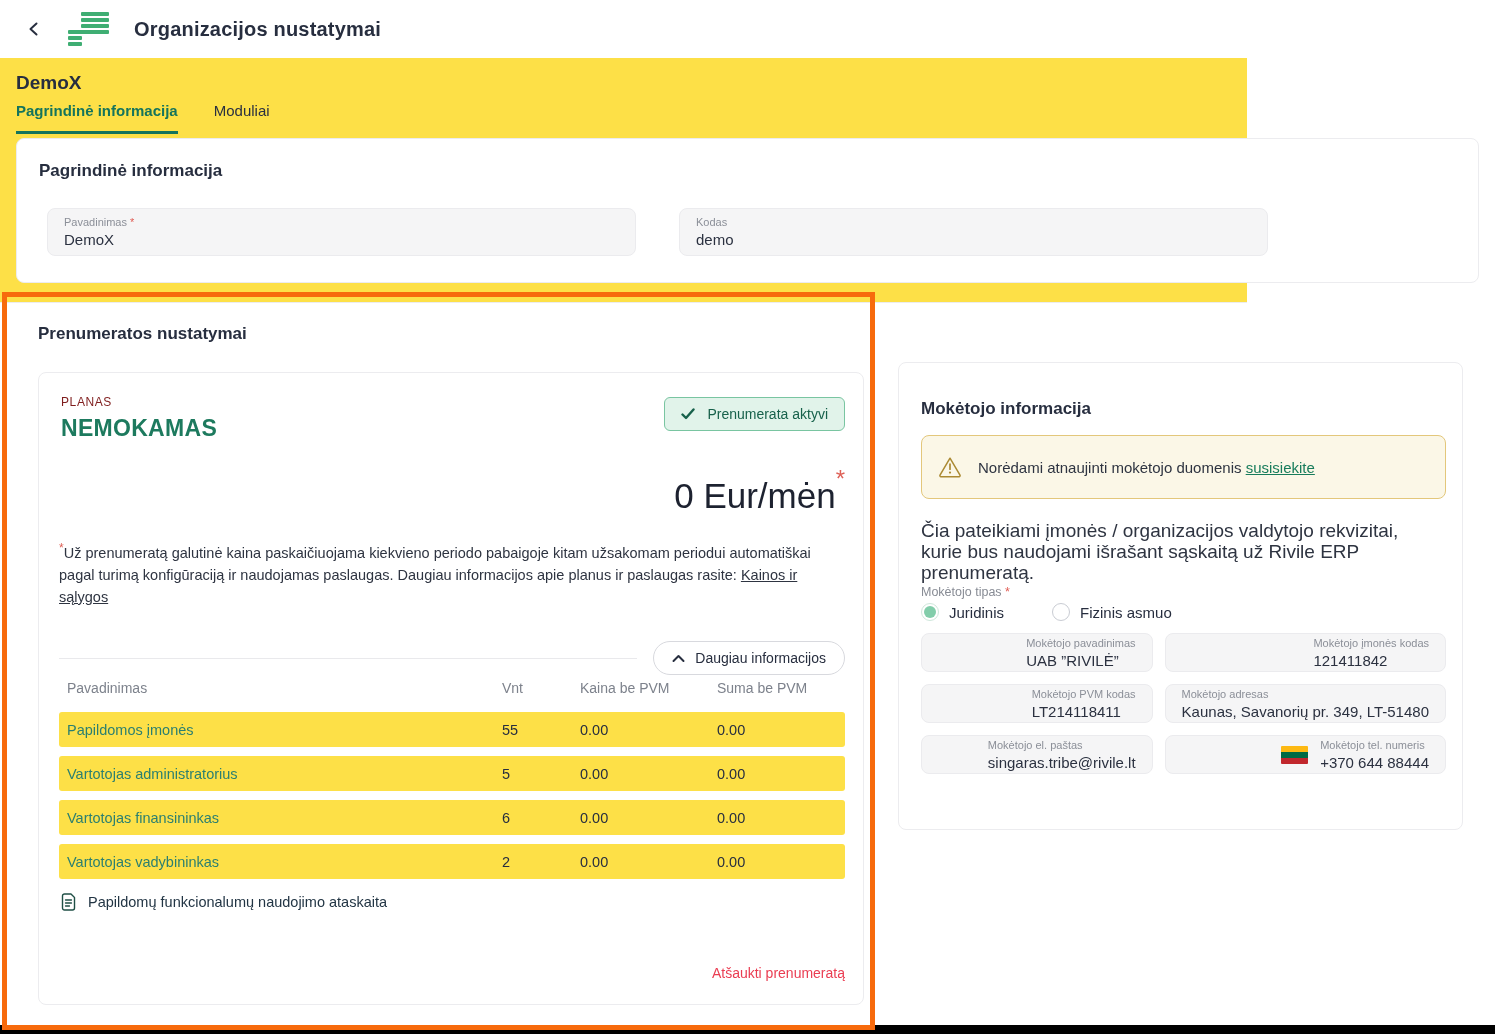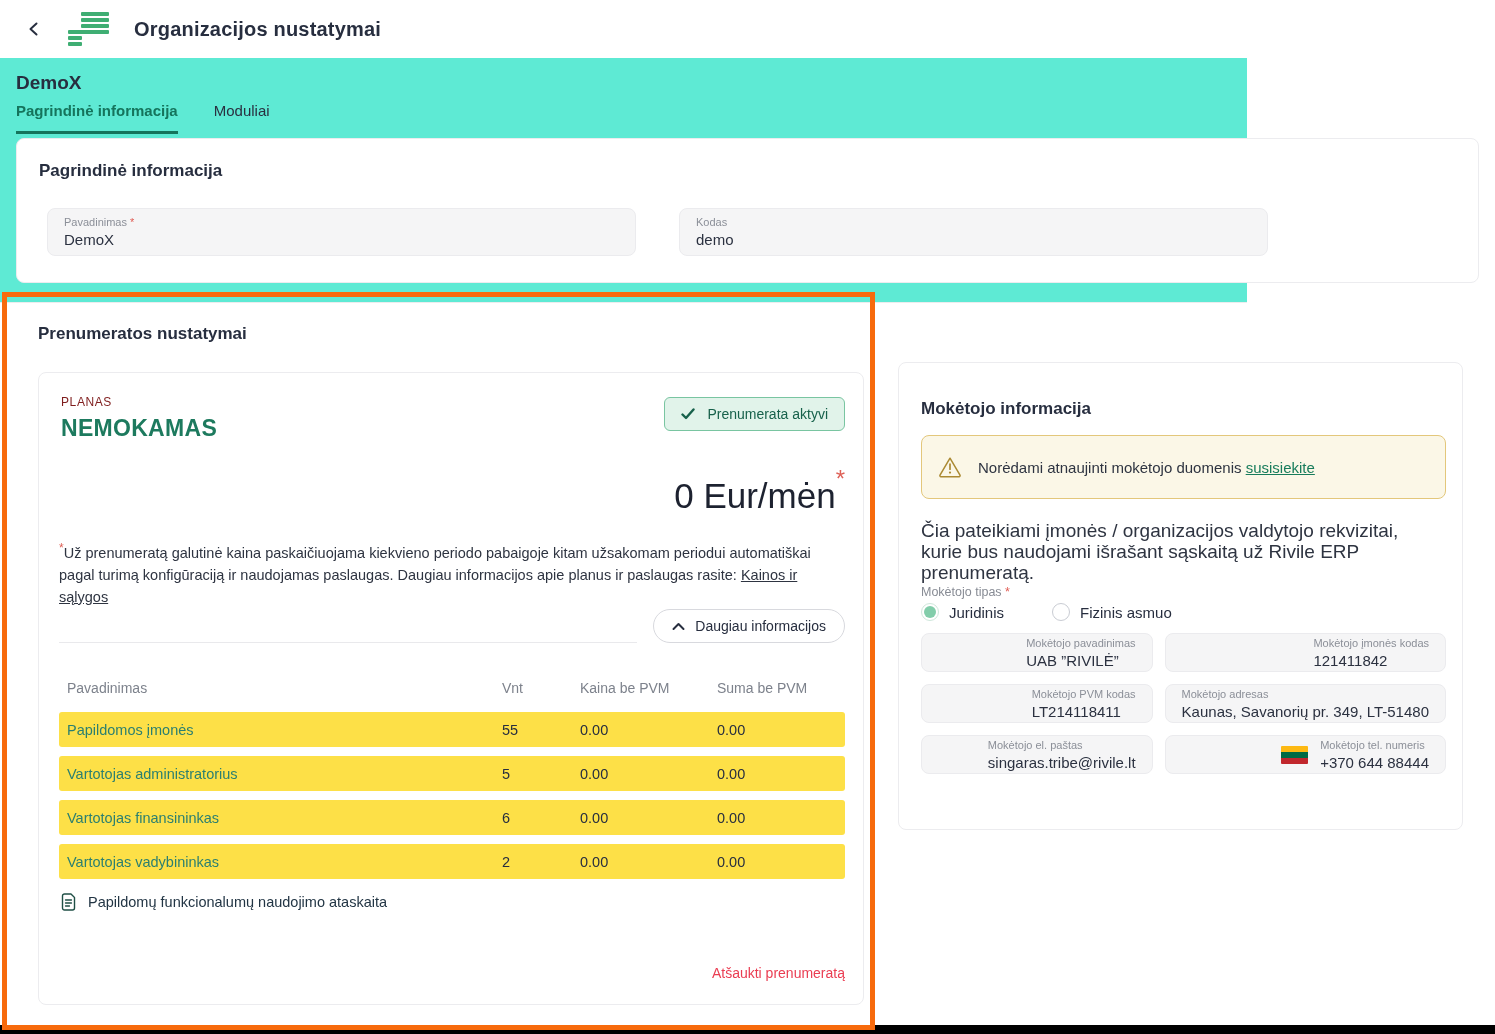--- a/index.html
+++ b/index.html
@@ -8,21 +8,21 @@
   .screen { position:relative; width:1495px; height:1034px; overflow:hidden; background:#ffffff; }
 
   
   .topbar { position:absolute; left:0; top:0; width:1495px; height:58px; background:#ffffff; display:flex; align-items:center; }
   .back-btn { width:40px; height:40px; margin-left:14px; display:flex; align-items:center; justify-content:center; cursor:pointer; }
   .logo { width:42px; height:34px; margin-left:14px; position:relative; }
   .logo .bar { position:absolute; height:4px; background:#3fae73; border-radius:1px; }
   .page-title { font-size:20px; font-weight:bold; color:#272e3f; margin-left:24px; letter-spacing:.2px; }
 
   
-  .band { position:absolute; left:0; top:58px; width:1247px; height:245px; background:#5eead4; border-bottom:1px solid #ececee; }
+  .band { position:absolute; left:0; top:58px; width:1247px; height:245px; background:#fde047; border-bottom:1px solid #ececee; }
   .org-name { position:absolute; left:16px; top:14px; font-size:19px; font-weight:bold; color:#272e3f; }
   .tabs { position:absolute; left:16px; top:44px; display:flex; gap:36px; }
   .tab { font-size:15px; color:#2a3040; padding-bottom:12px; cursor:pointer; }
   .tab.active { color:#15745c; font-weight:bold; border-bottom:3px solid #15745c; }
 
   .card { background:#ffffff; border:1px solid #ececef; border-radius:8px; }
   .main-card { position:absolute; left:16px; top:80px; width:1463px; height:145px; }
   .section-title { font-size:17px; font-weight:bold; color:#272e3f; }
   .main-card .section-title { position:absolute; left:22px; top:22px; }
   .org-fields { position:absolute; left:30px; top:69px; display:flex; gap:43px;justify-content:flex-end; }
@@ -39,21 +39,21 @@
   .sub-title { position:absolute; left:38px; top:324px; }
   .plan-card { position:absolute; left:38px; top:372px; width:826px; height:633px; }
   .plan-label { position:absolute; left:22px; top:22px; font-size:12px; letter-spacing:.6px; color:#7f1d1d; }
   .plan-name { position:absolute; left:22px; top:42px; font-size:23px; font-weight:bold; color:#1d7a5e; letter-spacing:.3px; }
   .badge { position:absolute; right:18px; top:24px; display:flex; align-items:center; gap:12px; background:#e1f3ea; border:1px solid #79c5a1; border-radius:6px; padding:8px 16px; font-size:14px; color:#17614b; cursor:default; }
   .price { position:absolute; right:18px; top:100px; font-size:35px; color:#1d2230; }
   .price sup { font-size:24px; color:#de6157; top:-8px; position:relative; }
   .footnote { position:absolute; left:20px; top:164px; width:776px; font-size:14.5px; line-height:22px; color:#2e3441; }
   .footnote .star { color:#de6157; vertical-align:super; font-size:12px; }
   .footnote a { color:#2e3441; text-decoration:underline; cursor:pointer; }
-  .more-row { position:absolute; left:20px; right:18px; top:236px; display:flex; align-items:flex-end; }
+  .more-row { position:absolute; left:20px; right:18px; top:268px; display:flex; align-items:center; }
   .more-row .rule { flex:1; border-top:1px solid #e9e9ec; margin-right:16px; }
   .more-btn { display:flex; align-items:center; gap:10px; background:#fff; border:1px solid #d8d9de; border-radius:999px; padding:8px 18px; font-size:14px; color:#272e3f; cursor:pointer; white-space:nowrap; }
 
   .plan-table { position:absolute; left:20px; right:18px; top:300px; }
   .t-head, .t-row { display:grid; grid-template-columns:1fr 78px 137px 120px; align-items:center; }
   .t-head { color:#7d828c; font-size:14px; height:30px; padding:0 8px; }
   .t-row { background:#fde047; border-radius:3px; height:35px; margin-top:9px; padding:0 8px; font-size:14.5px; color:#272e3f; }
   .t-row .t-name { color:#2b7f70; cursor:pointer; }
 
   .report-link { position:absolute; left:22px; top:520px; display:flex; align-items:center; gap:12px; font-size:14.5px; color:#223544; cursor:pointer; }

